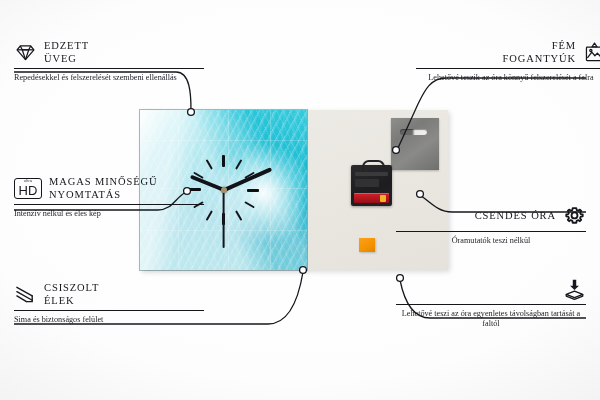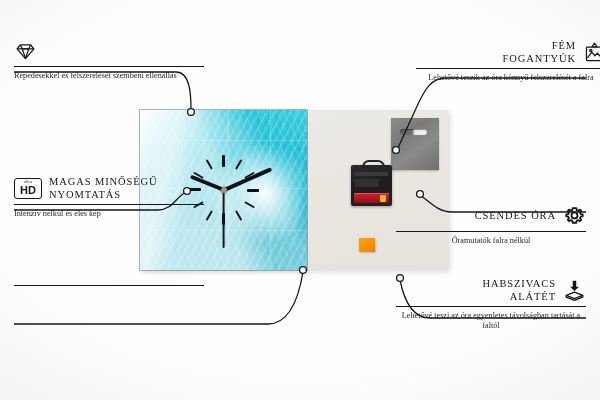--- a/index.html
+++ b/index.html
@@ -106,21 +106,21 @@
     font-size:8.2px;line-height:10px;color:#232529;
   }
   .feat.right .desc{text-align:center;}
   .ico{width:23px;height:23px;flex:0 0 23px;color:#15171c;}
   .ico svg{display:block;width:23px;height:23px;}
   .hdbox{
     width:26px;height:19px;flex:0 0 26px;border:1.4px solid #15171c;border-radius:3px;
     display:flex;flex-direction:column;align-items:center;justify-content:center;line-height:1;
   }
   .hdbox .u{font-family:"Liberation Sans", sans-serif;font-size:3.6px;letter-spacing:.3px;color:#15171c;}
-  .hdbox .h{font-family:"Liberation Sans", sans-serif;font-size:11px;font-weight:700;color:#15171c;margin-top:.5px;}
+  .hdbox .h{font-family:"Liberation Sans", sans-serif;font-size:13px;font-weight:400;color:#15171c;margin-top:.5px;}
   
   #f1{left:14px;top:40px;}
   #f2{left:14px;top:176px;}
   #f3{left:14px;top:282px;}
   #f4{left:416px;top:40px;}
   #f5{left:396px;top:176px;margin-top:29px;}
   #f6{left:396px;top:278px;}
   
   #wires{position:absolute;inset:0;width:600px;height:400px;z-index:7;pointer-events:none;}
 </style>
@@ -218,20 +218,24 @@
     <div class="head">
       <span class="ico">
         <svg viewBox="0 0 24 24" fill="none" stroke="currentColor" stroke-width="1.3" stroke-linejoin="round">
           <path d="M3.2 9.2 L6.6 5.2 H17.4 L20.8 9.2 L12 19.4 Z"></path>
           <path d="M3.2 9.2 H20.8"></path>
             <path d="M6.6 5.2 L8.6 9.2 L12 19.4"></path>
           <path d="M17.4 5.2 L15.4 9.2 L12 19.4"></path>
             <path d="M8.6 9.2 H15.4"></path>
         </svg>
       </span>
+      <span class="ttl">
+        <span>EDZETT</span><br>
+        <span>ÜVEG</span>
+      </span>
     </div>
     <div class="rule"></div>
     <div class="desc">Repedésekkel és felszerelését szembeni ellenállás</div>
   </div>
 
   <div class="feat left" id="f2">
     <div class="head">
       <span class="hdbox">
         <span class="u">ultra</span>
         <span class="h">HD</span>
@@ -239,21 +243,36 @@
       <span class="ttl">
         <span>MAGAS MINŐSÉGŰ</span><br>
         <span>NYOMTATÁS</span>
       </span>
     </div>
     <div class="rule"></div>
     <div class="desc">Intenzív nélkül és éles kép</div>
   </div>
 
   <div class="feat left" id="f3">
-    <div class="rule"></div>
+    <div class="head">
+      <span class="ico">
+        <svg viewBox="0 0 24 24" fill="none" stroke="currentColor" stroke-width="1.4" stroke-linecap="round">
+          <path d="M3 4.5 L19 13.5"></path>
+            <path d="M3 9 L19 18"></path>
+            <path d="M3 13.5 L13 19.4"></path>
+          <path d="M19 13.5 L19 19.4 L13 19.4"></path>
+        </svg>
+      </span>
+      <span class="ttl">
+        <span>CSISZOLT</span><br>
+        <span>ÉLEK</span>
+      </span>
+    </div>
+    <div class="rule"></div>
+    <div class="desc">Sima és biztonságos felület</div>
   </div>
 
   <div class="feat right" id="f4">
     <div class="head">
       <span class="ttl">
         <span>FÉM</span><br>
         <span>FOGANTYÚK</span>
       </span>
       <span class="ico">
         <svg viewBox="0 0 24 24" fill="none" stroke="currentColor" stroke-width="1.3" stroke-linejoin="round">
@@ -274,29 +293,25 @@
         <span>CSENDES ÓRA</span><br>
       </span>
       <span class="ico">
         <svg viewBox="0 0 24 24" fill="none" stroke="currentColor" stroke-width="1.9" stroke-linejoin="round">
           <path d="M12 3.2 L13.9 3.2 L14.3 5.3 L15.9 6 L17.6 4.8 L19 6.2 L17.8 7.9 L18.5 9.5 L20.6 9.9 L20.6 11.8 L18.5 12.2 L17.8 13.8 L19 15.5 L17.6 16.9 L15.9 15.7 L14.3 16.4 L13.9 18.5 L12 18.5 L10.1 18.5 L9.7 16.4 L8.1 15.7 L6.4 16.9 L5 15.5 L6.2 13.8 L5.5 12.2 L3.4 11.8 L3.4 9.9 L5.5 9.5 L6.2 7.9 L5 6.2 L6.4 4.8 L8.1 6 L9.7 5.3 L10.1 3.2 Z"></path>
           <circle cx="12" cy="10.85" r="3.1"></circle>
         </svg>
       </span>
     </div>
     <div class="rule"></div>
-    <div class="desc">Óramutatók falra nélkül</div>
+    <div class="desc">Óramutatók teszi nélkül</div>
   </div>
 
   <div class="feat right" id="f6">
     <div class="head">
-      <span class="ttl">
-        <span>HABSZIVACS</span><br>
-        <span>ALÁTÉT</span>
-      </span>
       <span class="ico">
         <svg viewBox="0 0 24 24" fill="none" stroke="currentColor" stroke-width="1.4" stroke-linejoin="round">
           <path d="M10.2 1.8 H13.8 V8.2 H16.6 L12 12.6 L7.4 8.2 H10.2 Z" fill="currentColor" stroke="none"></path>
           <path d="M12 13.6 L3.4 17 L12 20.4 L20.6 17 Z"></path>
           <path d="M3.4 17 V18.9 L12 22.3 L20.6 18.9 V17"></path>
         </svg>
       </span>
     </div>
     <div class="rule"></div>
     <div class="desc">Lehetővé teszi az óra egyenletes távolságban tartását a faltól</div>

